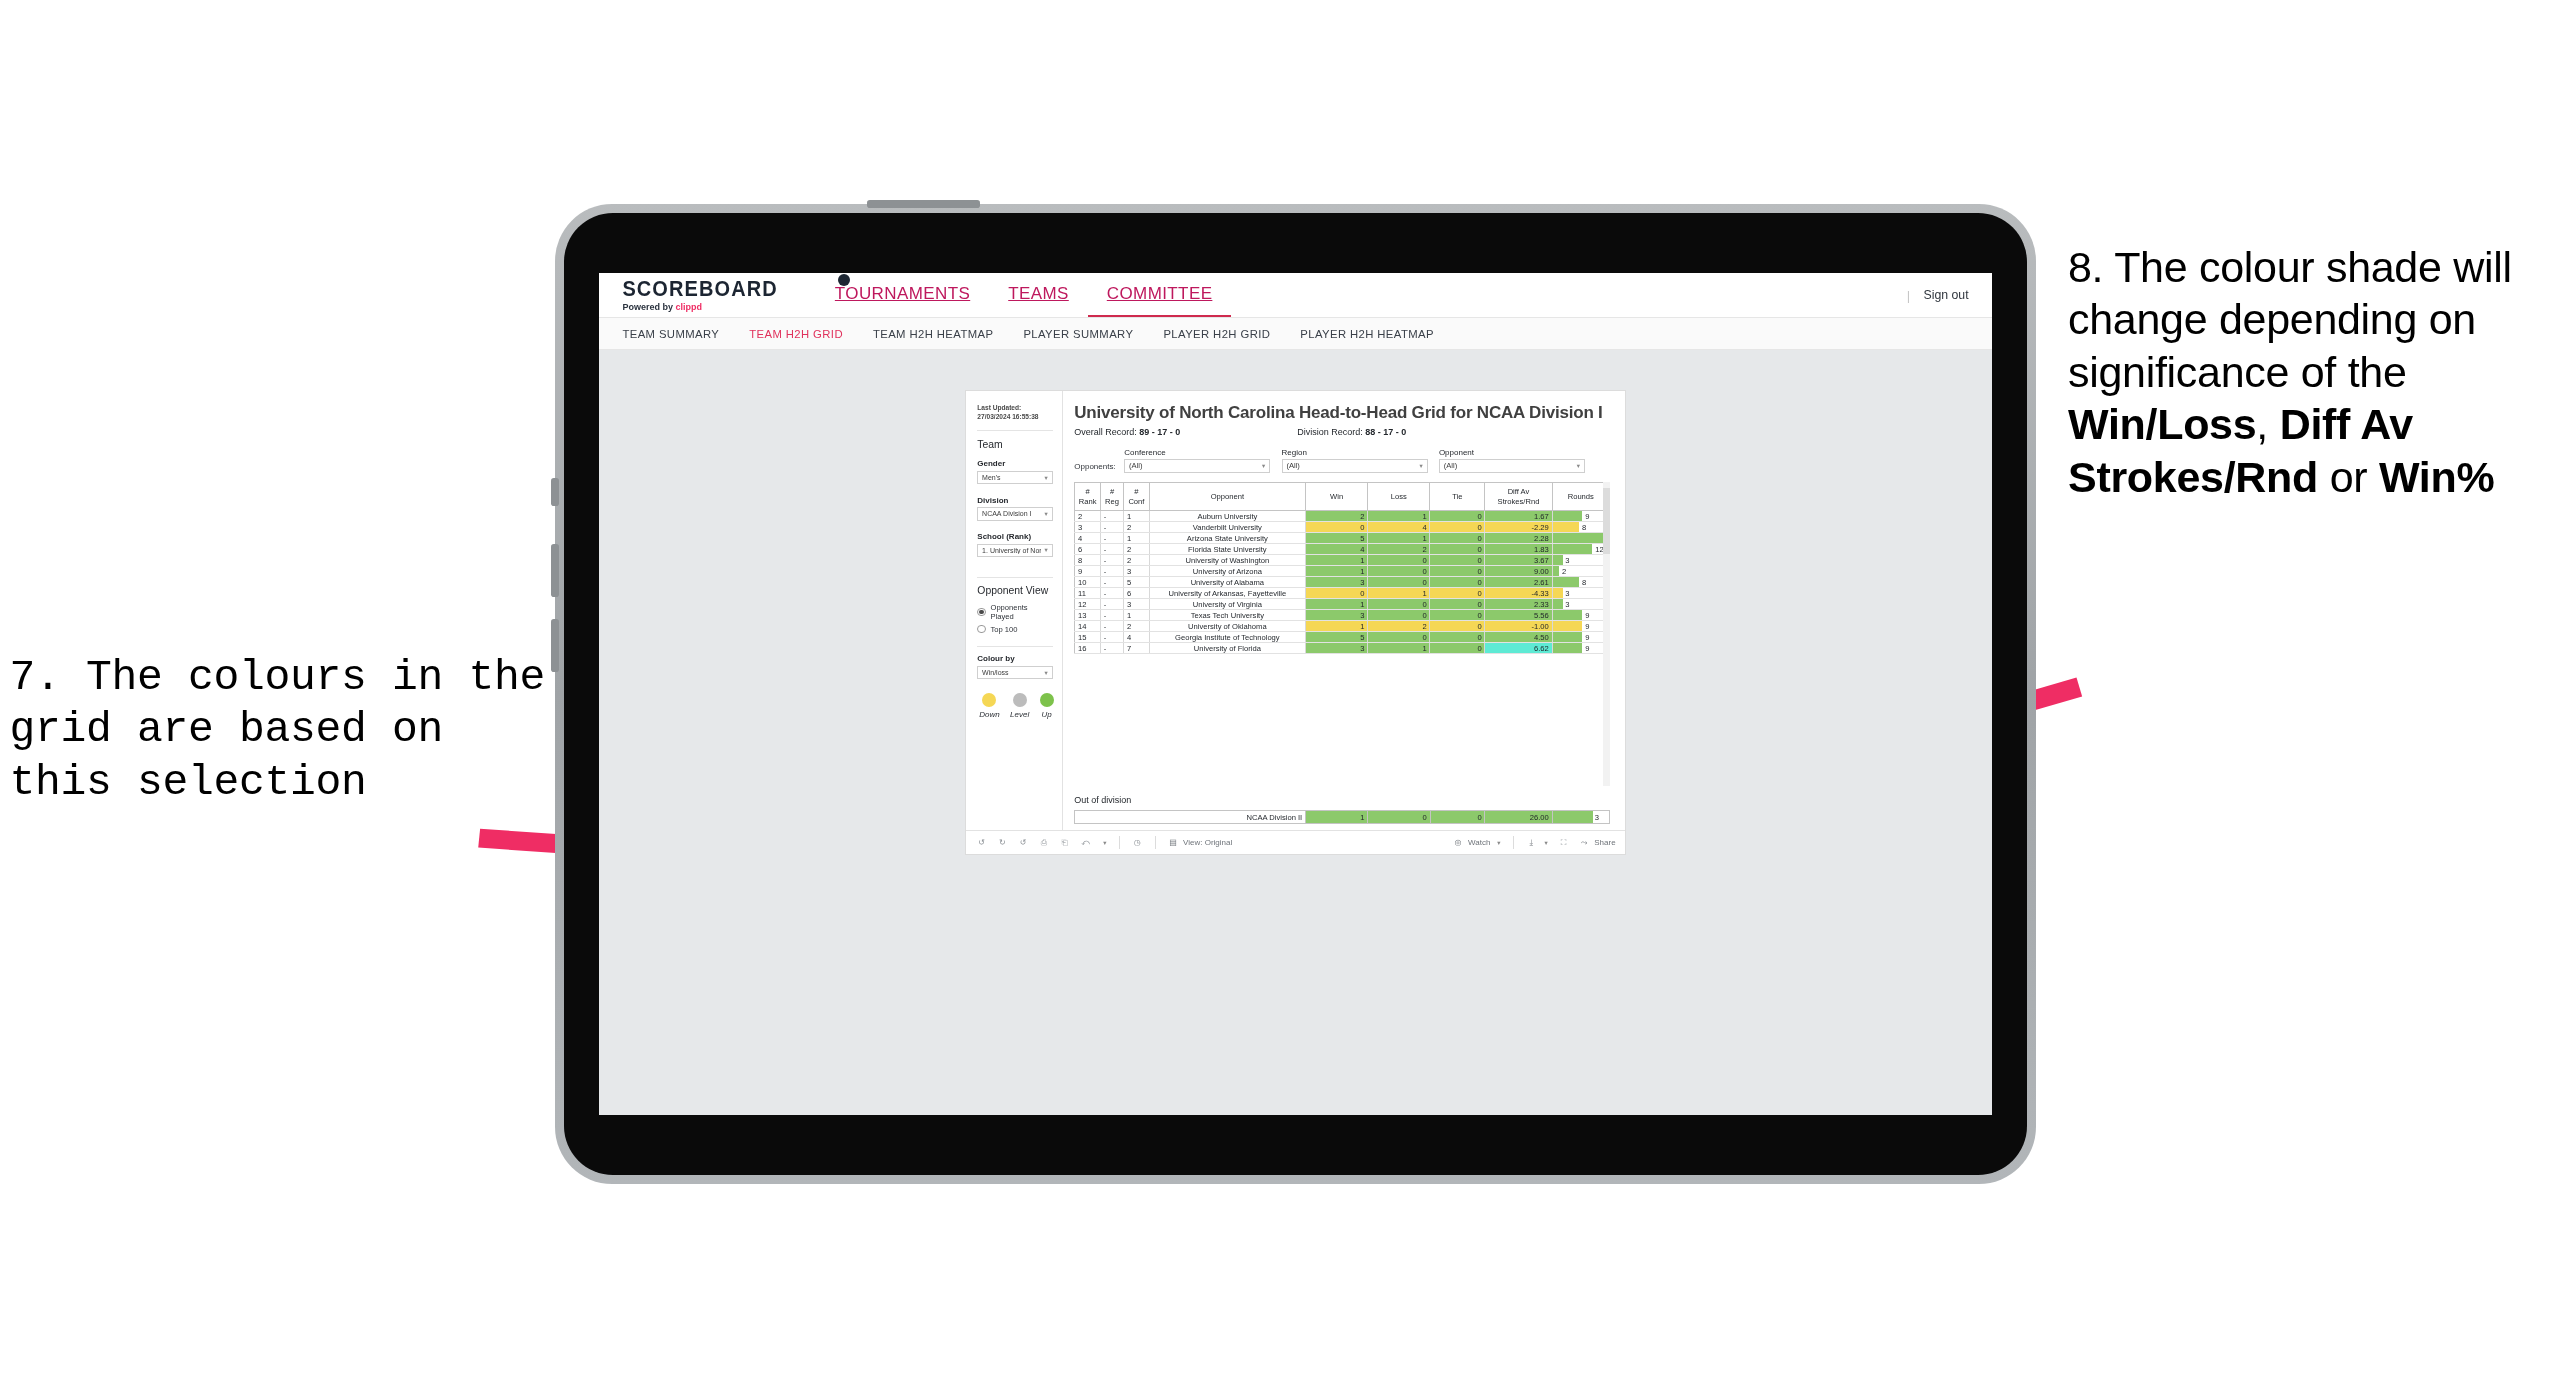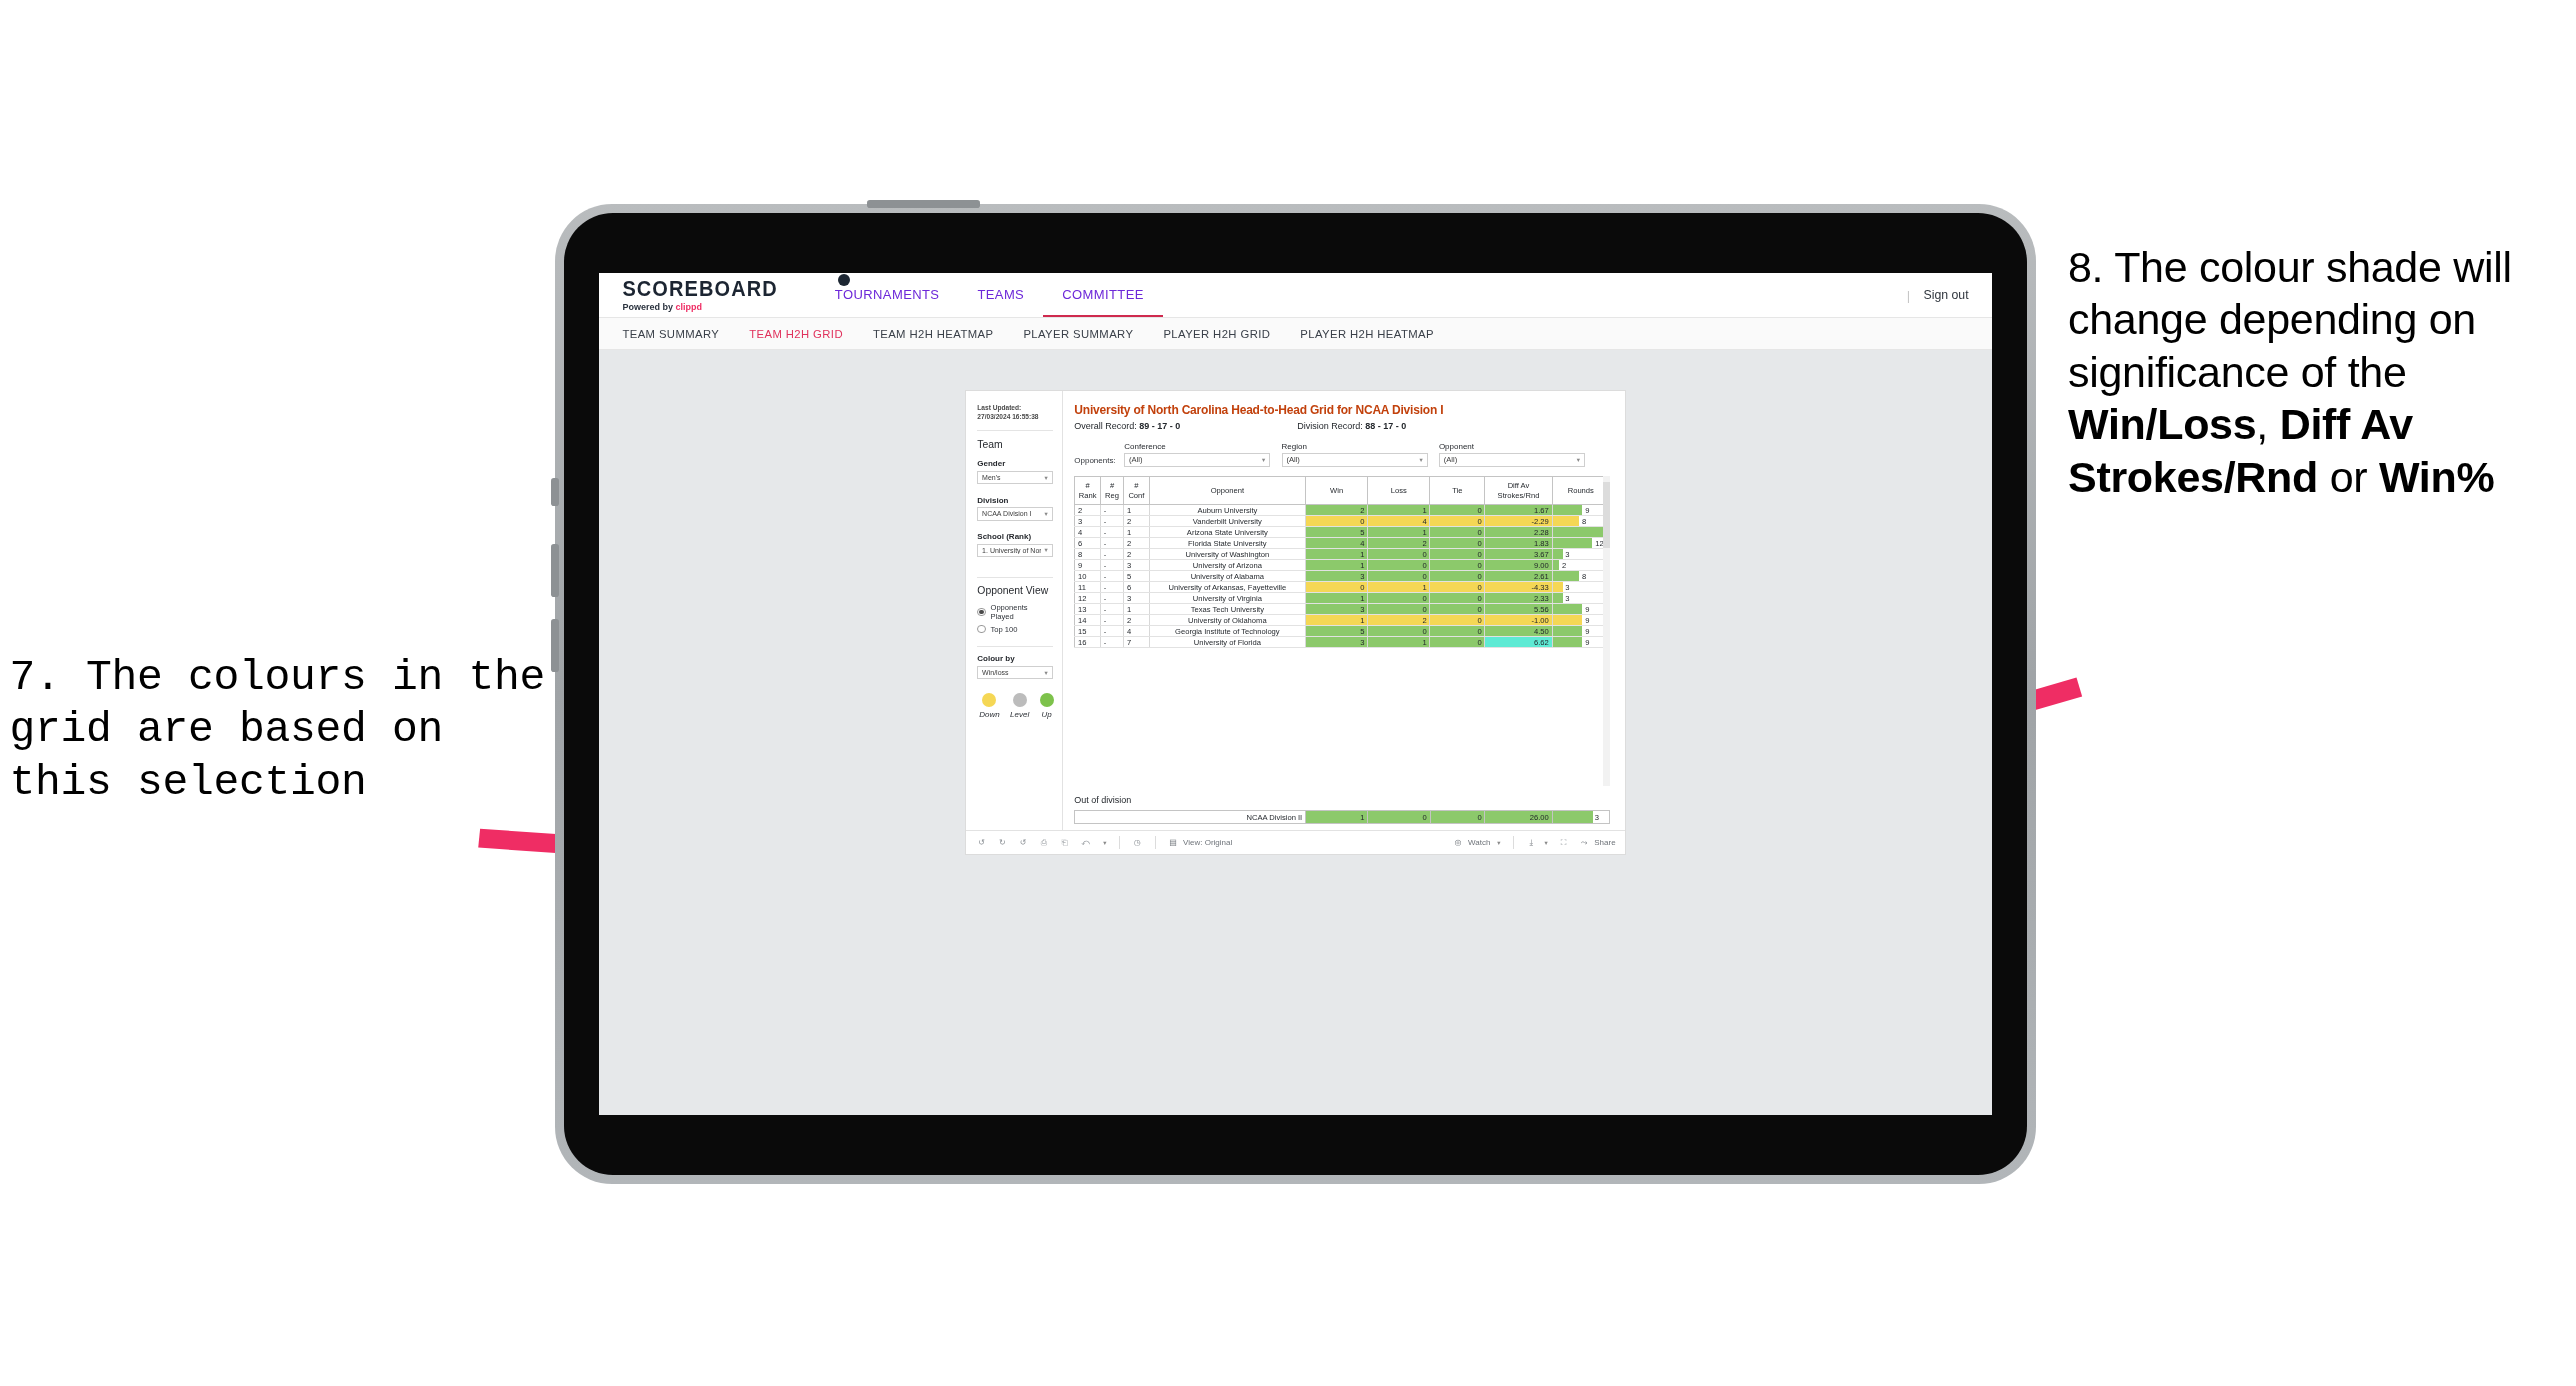--- a/index.html
+++ b/index.html
@@ -72,25 +72,25 @@
   #brand-title {
     font-size: 20px; font-weight: 700; letter-spacing: 1.1px;
     color: #1c2532; line-height: 1; font-family: "Liberation Sans", sans-serif;
     transform: scaleY(1.12); transform-origin: left center;
   }
   #brand-sub { font-size: 9px; color: #2b333f; margin-top: 3.8px; font-weight: 600; }
   #brand-sub .accent { color: #ef2d64; font-weight: 700; }
 
   .topnav { display: flex; align-items: center; height: 100%; }
   .topnav-item {
-    font-size: 13px; color: #6d28d9; letter-spacing: 0.4px;
+    font-size: 17px; color: #be185d; letter-spacing: 0.4px;
     padding: 0 19px; height: 100%;
     display: flex; align-items: center;
     border-bottom: 2.8px solid transparent;
-    cursor: pointer; white-space: nowrap;
+    cursor: pointer; white-space: nowrap; text-decoration: underline;
   }
   .topnav-item.active { border-bottom-color: #cf2a4e; }
   #signout-wrap { margin-left: auto; display: flex; align-items: center; gap: 13.2px; }
   #signout-div { color: #c7c7c7; font-size: 13.2px; }
   #signout { font-size: 12.3px; color: #30363e; cursor: pointer; }
 
   
   #subnav {
     height: 32px; background: #fafafa;
     border-bottom: 0.9px solid #e6e6e6;
@@ -147,21 +147,21 @@
   .radio.on::after { content:''; width:4.2px; height:4.2px; border-radius:50%; background:#4a4a4a; }
   .radio-lbl { font-size: 7.6px; color: #2e3238; }
 
   #legend { display: flex; gap: 10.4px; margin-top: 13.2px; padding-left: 1.9px; }
   .lg { display: flex; flex-direction: column; align-items: center; gap: 3.8px; }
   .lg-dot { width: 14px; height: 14px; border-radius: 50%; }
   .lg-lbl { font-size: 8px; color: #2b2f35; font-style: italic; }
 
   
   #content { flex: 1; padding: 11.3px 15px 5.7px 11.3px; display: flex; flex-direction: column; overflow: hidden; }
-  #viz-title { font-size: 12px; font-weight: 700; color: #c2410c; letter-spacing: -0.2px; }
+  #viz-title { font-size: 17px; font-weight: 700; color: #404040; letter-spacing: -0.2px; }
   #records { display: flex; margin-top: 4.7px; font-size: 9px; color: #24282d; }
   #rec-overall { width: 223px; }
   #records b { font-weight: 700; }
 
   #filters { display: flex; align-items: flex-end; margin-top: 10.4px; gap: 0; }
   #filters-lbl { font-size: 8px; color: #30343a; padding-bottom: 1.9px; width: 50px; }
   .fil { width: 146px; margin-right: 11.3px; }
   .fil-lbl { font-size: 8px; color: #26292e; margin-bottom: 1.9px; }
   .fil .sel { height: 14px; font-size: 7.6px; }
 

